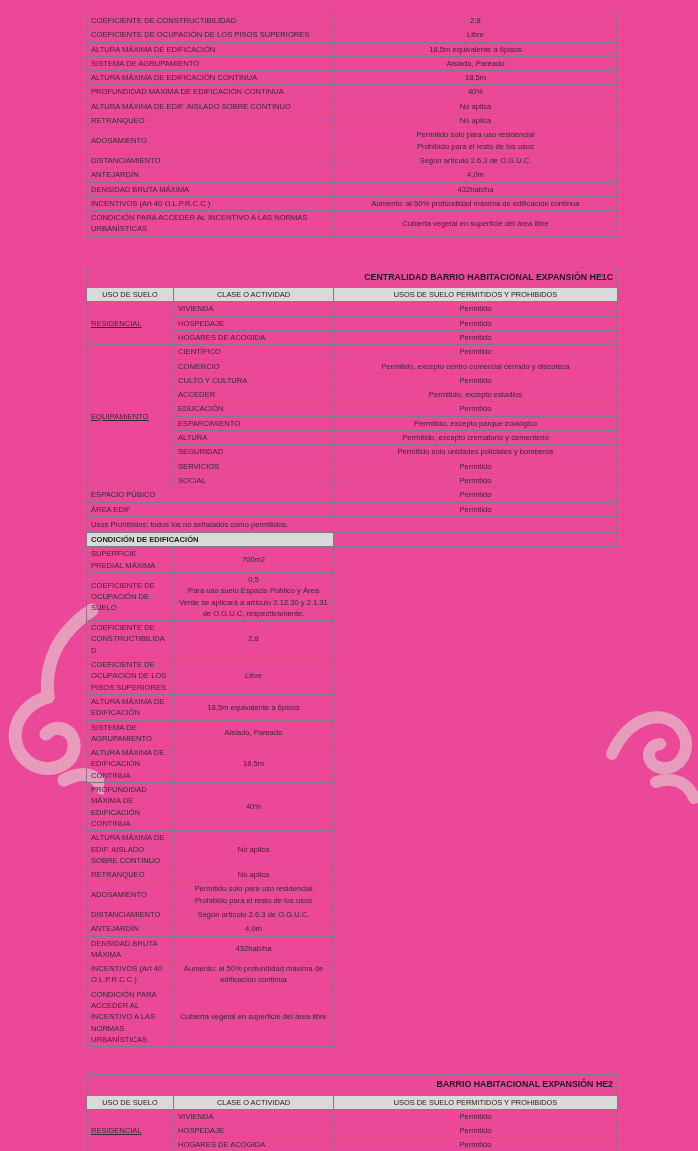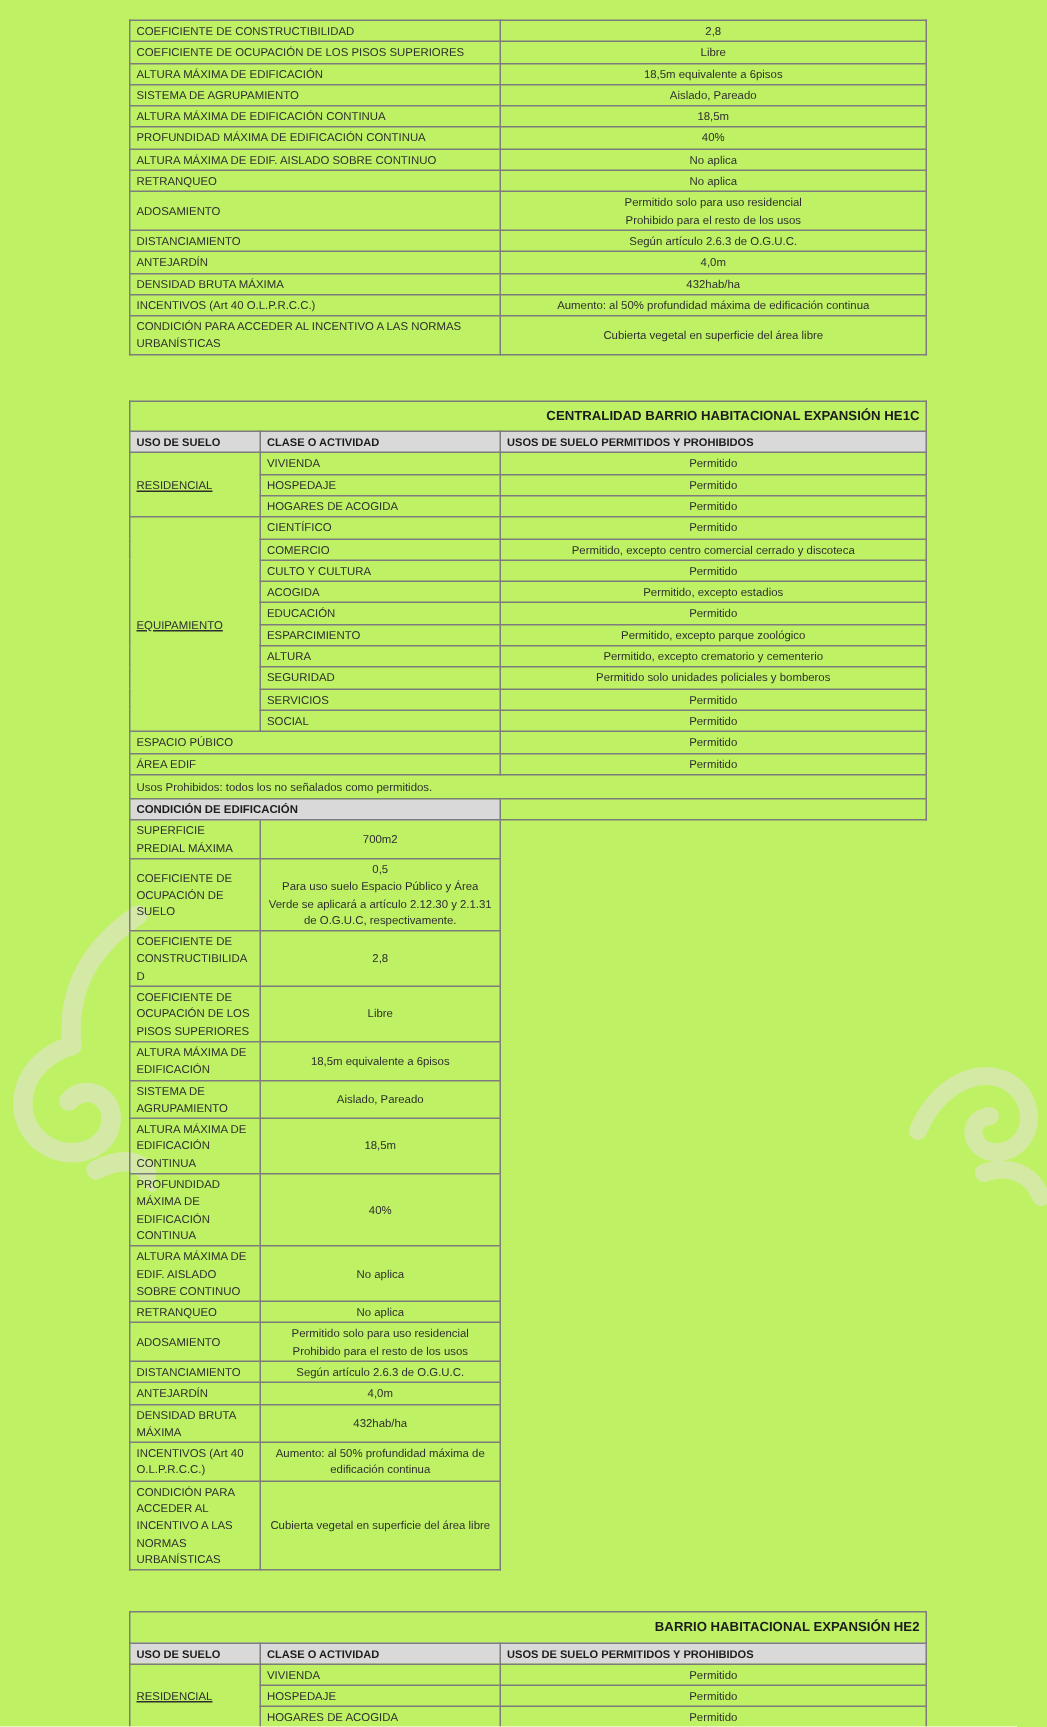--- a/index.html
+++ b/index.html
@@ -1,30 +1,30 @@
 <!DOCTYPE html>
 <html><head>
 <meta charset="utf-8">
 <style>
   html,body{margin:0;padding:0;background:#ffffff;}
   .page{
-    position:relative;width:698px;height:1151px;background:#bef264;overflow:hidden;
+    position:relative;width:698px;height:1151px;background:#ec4899;overflow:hidden;
     font-family:"Liberation Sans","DejaVu Sans",sans-serif;color:#2e2e2e;
   }
   .wm{position:absolute;pointer-events:none;}
   .wm-left{left:4px;top:602px;}
   .wm-right{left:606px;top:698px;}
   .doc{position:absolute;left:86px;top:13px;width:531px;}
   table{border-collapse:collapse;table-layout:fixed;width:531px;}
   td{
     border:1px solid #7d7d7d;padding:1px 4px;font-size:7.6px;line-height:11.3px;
     color:#2e2e2e;vertical-align:middle;word-wrap:break-word;
   }
   tr.title-row td{font-weight:bold;text-align:right;font-size:8.8px;padding:4px 4px;color:#1c1c1c;}
-  tr.hdr-row td{background:#d9d9d9;font-weight:bold;font-size:7.4px;color:#1c1c1c;}
+  tr.hdr-row td{background:#d9d9d9;font-weight:normal;text-align:center;font-size:7.4px;color:#1c1c1c;}
   td.grp{vertical-align:middle;text-decoration:underline;}
   td.val{white-space:pre-line;text-align:center;}
   td.note{padding:2px 4px;}
   td.chdr{background:#d9d9d9;font-weight:bold;color:#1c1c1c;margin-left:44px;}
   .gap1{height:30px;}
   .gap2{height:27px;}
 </style>
 </head>
 <body>
 
@@ -150,21 +150,21 @@
           </tr>
           <tr>
             <td class="lbl">COMERCIO</td>
             <td class="val">Permitido, excepto centro comercial cerrado y discoteca</td>
           </tr>
           <tr>
             <td class="lbl">CULTO Y CULTURA</td>
             <td class="val">Permitido</td>
           </tr>
           <tr>
-            <td class="lbl">ACOGIDA</td>
+            <td class="lbl">ACCEDER</td>
             <td class="val">Permitido, excepto estadios</td>
           </tr>
           <tr>
             <td class="lbl">EDUCACIÓN</td>
             <td class="val">Permitido</td>
           </tr>
           <tr>
             <td class="lbl">ESPARCIMIENTO</td>
             <td class="val">Permitido, excepto parque zoológico</td>
           </tr>

